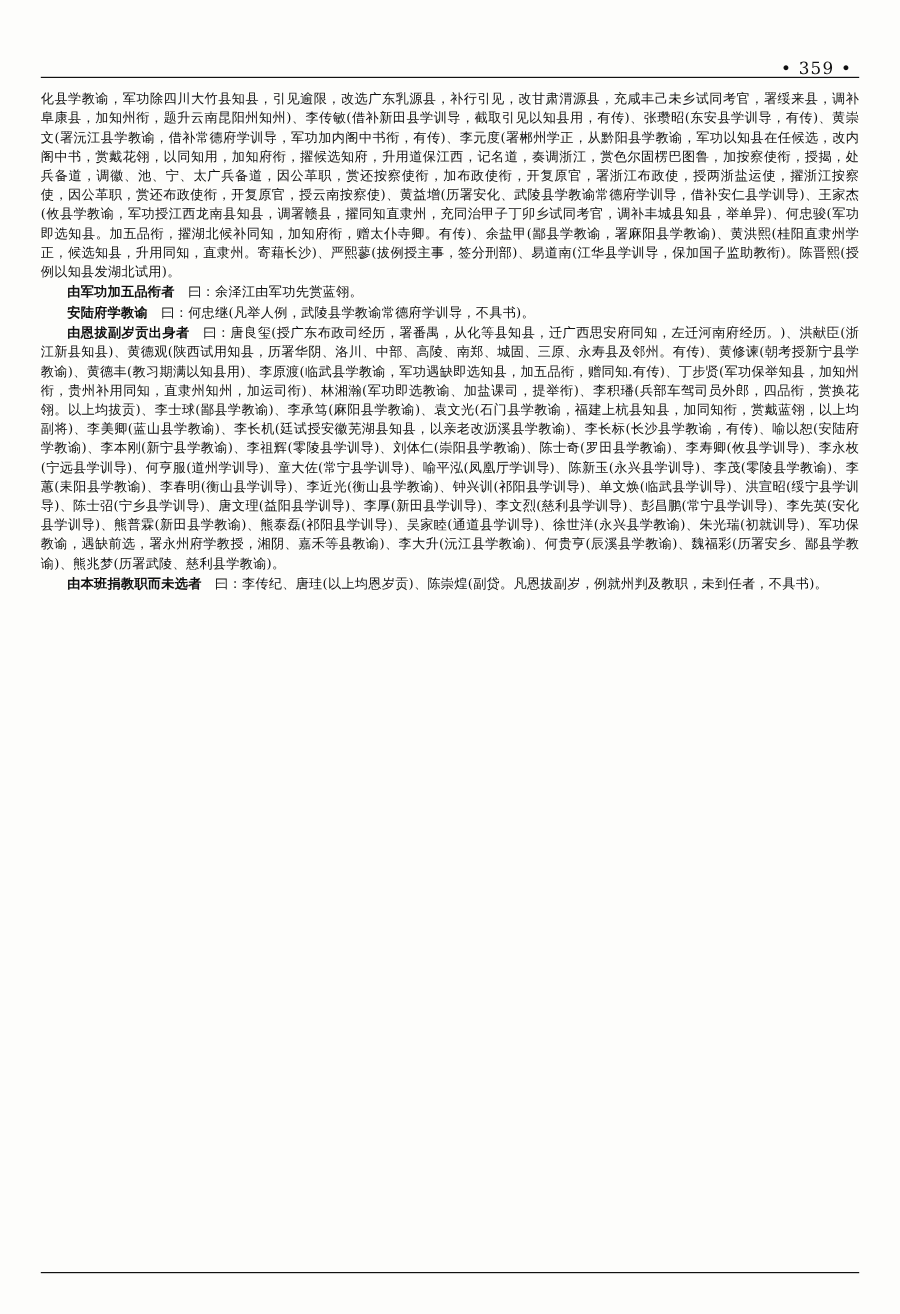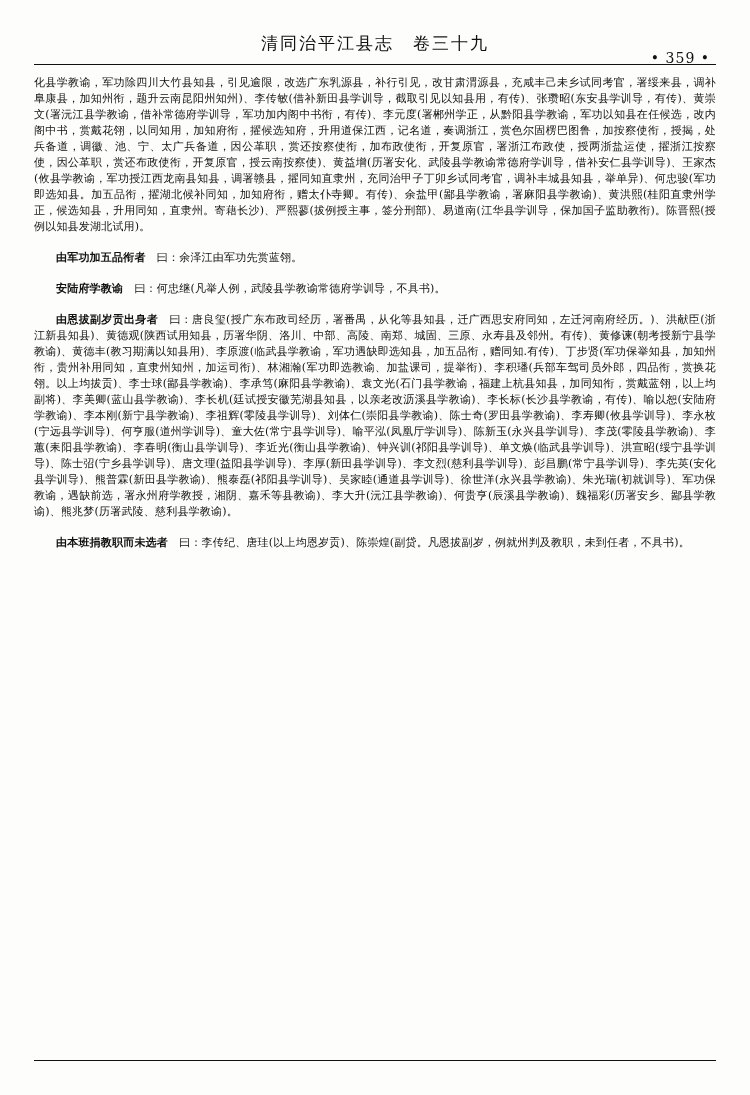--- a/index.html
+++ b/index.html
@@ -58,40 +58,39 @@
     letter-spacing: 0.2px;
   }
   p {
     margin: 0;
   }
   p.flow {
     text-indent: 0;
   }
   p.entry {
     text-indent: 2em;
-    margin-top: 15px;
+    margin-top: 1px;
   }
   .tag {
     font-weight: bold;
   }
   .bottom-rule {
     position: absolute;
     left: 34px;
     right: 34px;
     bottom: 34px;
     border-top: 1.5px solid #111;
   }
 </style>
 </head>
 <body>
 
 <div class="page">
 
   <div class="header">
-    <div class="header-title">清同治平江县志　卷三十九</div>
     <div class="header-page">• 359 •</div>
   </div>
   <hr class="rule">
 
   <div class="body">
 
     <p class="flow">化县学教谕，军功除四川大竹县知县，引见逾限，改选广东乳源县，补行引见，改甘肃渭源县，充咸丰己未乡试同考官，署绥来县，调补阜康县，加知州衔，题升云南昆阳州知州)、李传敏(借补新田县学训导，截取引见以知县用，有传)、张瓒昭(东安县学训导，有传)、黄崇文(署沅江县学教谕，借补常德府学训导，军功加内阁中书衔，有传)、李元度(署郴州学正，从黔阳县学教谕，军功以知县在任候选，改内阁中书，赏戴花翎，以同知用，加知府衔，擢候选知府，升用道保江西，记名道，奏调浙江，赏色尔固楞巴图鲁，加按察使衔，授揭，处兵备道，调徽、池、宁、太广兵备道，因公革职，赏还按察使衔，加布政使衔，开复原官，署浙江布政使，授两浙盐运使，擢浙江按察使，因公革职，赏还布政使衔，开复原官，授云南按察使)、黄益增(历署安化、武陵县学教谕常德府学训导，借补安仁县学训导)、王家杰(攸县学教谕，军功授江西龙南县知县，调署赣县，擢同知直隶州，充同治甲子丁卯乡试同考官，调补丰城县知县，举单异)、何忠骏(军功即选知县。加五品衔，擢湖北候补同知，加知府衔，赠太仆寺卿。有传)、余盐甲(鄙县学教谕，署麻阳县学教谕)、黄洪熙(桂阳直隶州学正，候选知县，升用同知，直隶州。寄藉长沙)、严熙蓼(拔例授主事，签分刑部)、易道南(江华县学训导，保加国子监助教衔)。陈晋熙(授例以知县发湖北试用)。</p>
 
     <p class="entry"><span class="tag">由军功加五品衔者</span><span>　曰：余泽江由军功先赏蓝翎。</span></p>
 

